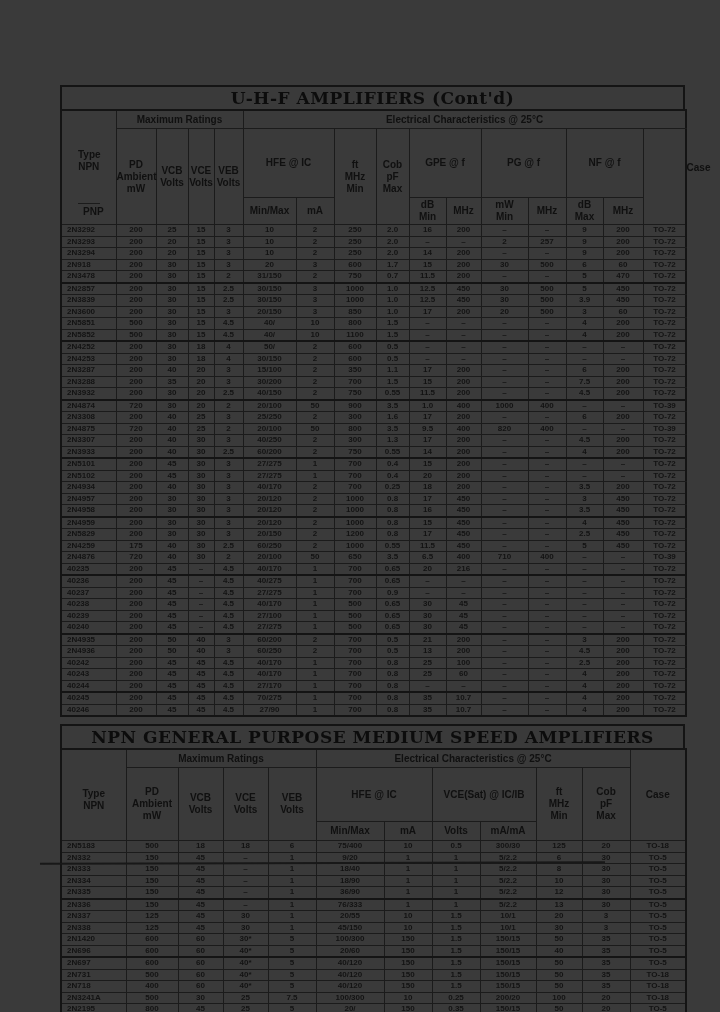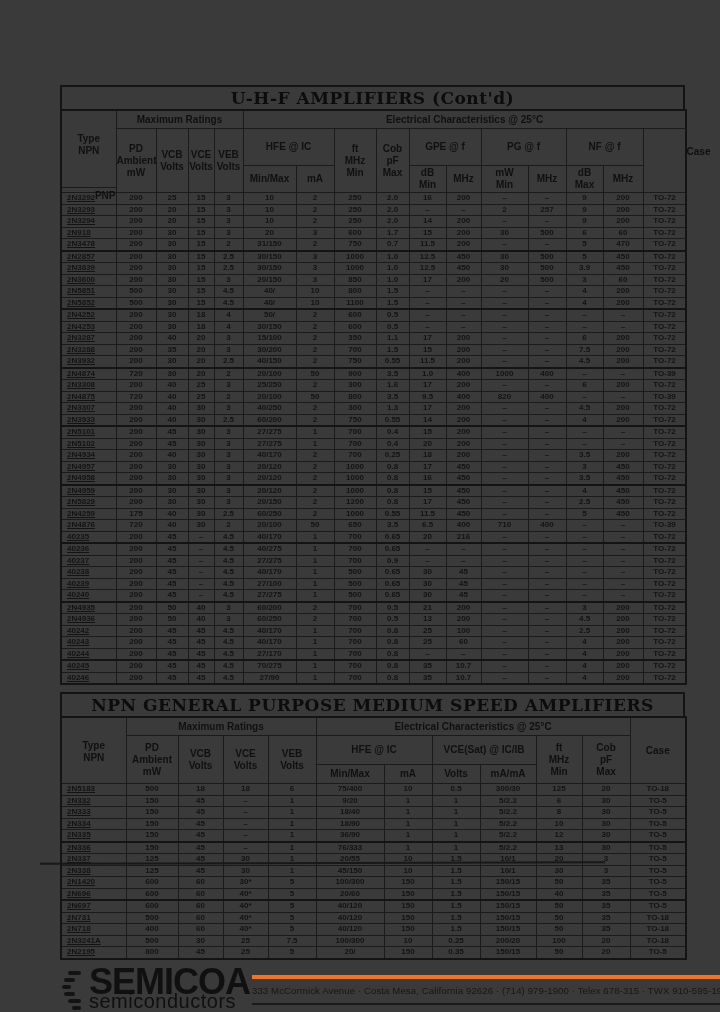--- a/index.html
+++ b/index.html
@@ -23,23 +23,23 @@
   table{border-width:2px;border-color:#141414;}
   th{
     font-size:10px;font-weight:bold;text-align:center;vertical-align:middle;
     padding:1px 0;white-space:pre-line;line-height:1.2;color:#101010;
   }
   td{
     font-size:8px;font-weight:bold;text-align:center;vertical-align:middle;
     padding:0 1px;line-height:10.5px;height:10.5px;
     white-space:nowrap;overflow:hidden;color:#131313;
   }
-  tbody td:first-child{text-align:left;padding-left:5px;text-decoration:underline;}
+  tbody td:first-child{text-align:left;padding-left:5px;}
   tr.grp td{border-top:2px solid #141414;}
-  .type-cell{vertical-align:top;padding:0;}
+  .type-cell{vertical-align:top;padding:16px;}
   .type-inner{display:flex;flex-direction:column;justify-content:space-between;height:100%;}
   .type-top{padding-top:10px;white-space:pre-line;}
   .pnp-sub{border-top:1px solid #1b1b1b;text-align:right;padding:2px 0 2px 5px;margin-top:6px;}
   .t1 .r1 th{height:15px;}
   .t1 .r2 th{height:24px;}
   .t1 .r3 th{height:20px;}
   .t2 .r1 th{height:15px;}
   .t2 .r2 th{height:26px;}
   .t2 .r3 th{height:16px;}
   .gap{height:7px;}

